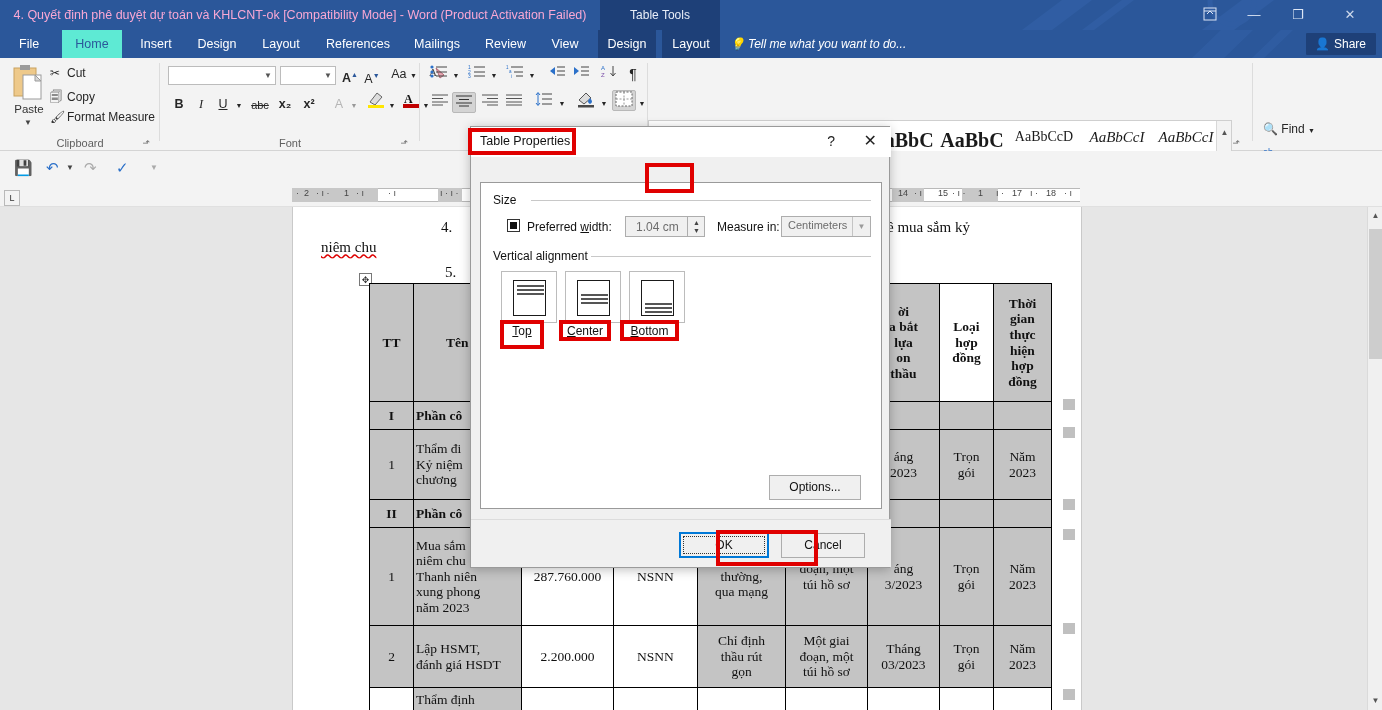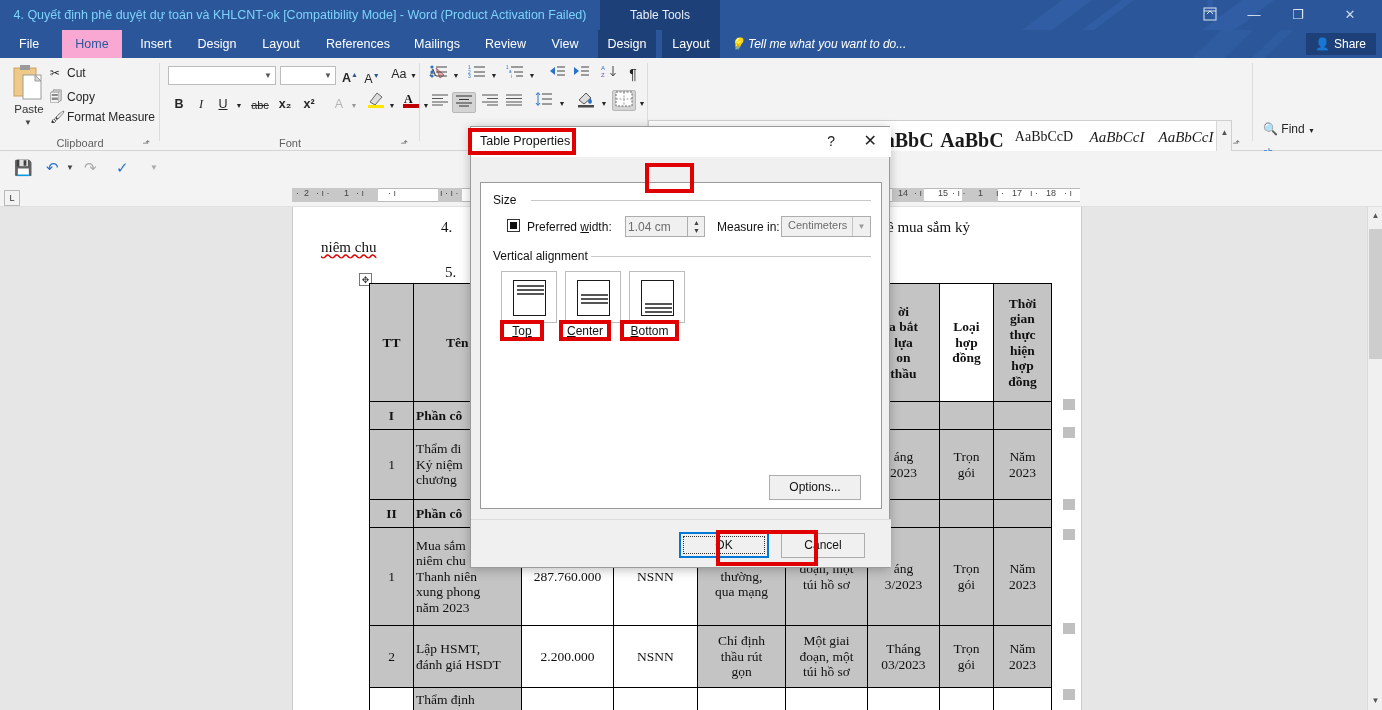--- a/index.html
+++ b/index.html
@@ -12,21 +12,21 @@
   }
 
   
   #titlebar {
     position:absolute; left:0; top:0; width:1382px; height:30px;
     background:#2b579a; overflow:hidden;
   }
   #titlebar .deco { position:absolute; top:0; right:0; width:360px; height:30px; opacity:.35; }
   .title-text {
     position:absolute; left:0; top:0; width:600px; height:30px;
-    line-height:30px; text-align:center; color:#7dd3fc; font-size:12.5px;
+    line-height:30px; text-align:center; color:#f9a8d4; font-size:12.5px;
     white-space:nowrap;
   }
   .tabletools-chip {
     position:absolute; left:600px; top:0; width:120px; height:30px;
     background:#1e4078; color:#e8eef8; font-size:12px;
     line-height:30px; text-align:center;
   }
   .wbtn {
     position:absolute; top:0; height:30px; width:44px;
     color:#dde6f5; text-align:center; line-height:30px; font-size:13px;
@@ -37,21 +37,21 @@
   #tabstrip {
     position:absolute; left:0; top:30px; width:1382px; height:28px;
     background:#2b579a; overflow:hidden;
   }
   #tabstrip .deco2 { position:absolute; top:-30px; right:0; width:360px; height:58px; opacity:.3; }
   .rtab {
     position:absolute; top:0; height:28px; line-height:28px;
     color:#fff; font-size:12.5px; text-align:center; white-space:nowrap;
     padding:0 9px;
   }
-  .rtab.active { background:#f9a8d4; color:#2b579a; }
+  .rtab.active { background:#5eead4; color:#2b579a; }
   .rtab.ctx { background:#1e4078; }
   .tellme {
     position:absolute; top:0; height:28px; line-height:28px; left:730px;
     color:#fff; font-size:12px; white-space:nowrap;font-style:italic;
   }
   .tellme .bulb { color:#ffd34d; margin-right:3px; }
   .sharebtn {
     position:absolute; right:6px; top:3px; height:22px; padding:0 10px;
     background:#1e4078; color:#fff; font-size:12px; line-height:22px;
     border-radius:1px; white-space:nowrap;
@@ -193,21 +193,21 @@
   .sect-lbl { position:absolute; font-size:12px; color:#111; background:#fff; padding-right:5px; }
   .sect-line { position:absolute; height:1px; background:#c8c8c8; }
   .chkbox {
     position:absolute; width:13px; height:13px; border:1px solid #333; background:#fff;
   }
   .chkbox i { position:absolute; left:2px; top:2px; width:7px; height:7px; background:#111; display:block; }
   .fieldlbl { position:absolute; font-size:12px; color:#111; white-space:nowrap; }
   .spinbox {
     position:absolute; height:21px; background:#f0f0f0; border:1px solid #adadad;
   }
-  .spinbox .v { position:absolute; left:2px; top:3px; font-size:12px; color:#6d6d6d; }
+  .spinbox .v { position:absolute; left:10px; top:3px; font-size:12px; color:#6d6d6d; }
   .spinbox .sp { position:absolute; right:0; top:0; width:17px; height:19px; border-left:1px solid #adadad; }
   .spinbox .sp span { position:absolute; left:5px; font-size:7px; color:#444; }
   .combo {
     position:absolute; height:21px; background:#f0f0f0; border:1px solid #adadad;
   }
   .combo .v { position:absolute; left:6px; top:2px; font-size:12px; color:#6d6d6d; }
   .combo .dd { position:absolute; right:0; top:0; width:18px; height:19px;
     border-left:1px solid #c4c4c4; color:#9a9a9a; font-size:8px; text-align:center; line-height:19px; }
   .alignbtn {
     position:absolute; top:275px; width:56px; height:52px; background:#fff; border:1px solid #bcbcbc;
@@ -823,21 +823,21 @@
     </div>
     <div class="dbtn" style="left:310px; top:13px; width:84px;">
       <span>Cancel</span>
     </div>
   </div>
 </div>
 
 <div class="redbox" style="left:468px; top:128px; width:108px; height:27px;"></div>
 <div class="redbox" style="left:645px; top:163px; width:49px; height:30px;"></div>
 
-<div class="redtag" style="left:500px; top:320px; width:44px; height:21px;">
+<div class="redtag" style="left:500px; top:320px; width:44px; height:29px;">
   <div class="inner"><u>T</u>o<u>p</u></div>
 </div>
 <div class="redtag" style="left:559px; top:320px; width:52px; height:21px;">
   <div class="inner"><u>C</u>enter</div>
 </div>
 <div class="redtag" style="left:620px; top:320px; width:59px; height:21px;">
   <div class="inner"><u>B</u>ottom</div>
 </div>
 
 <div class="redbox" style="left:716px; top:530px; width:102px; height:36px;"></div>

